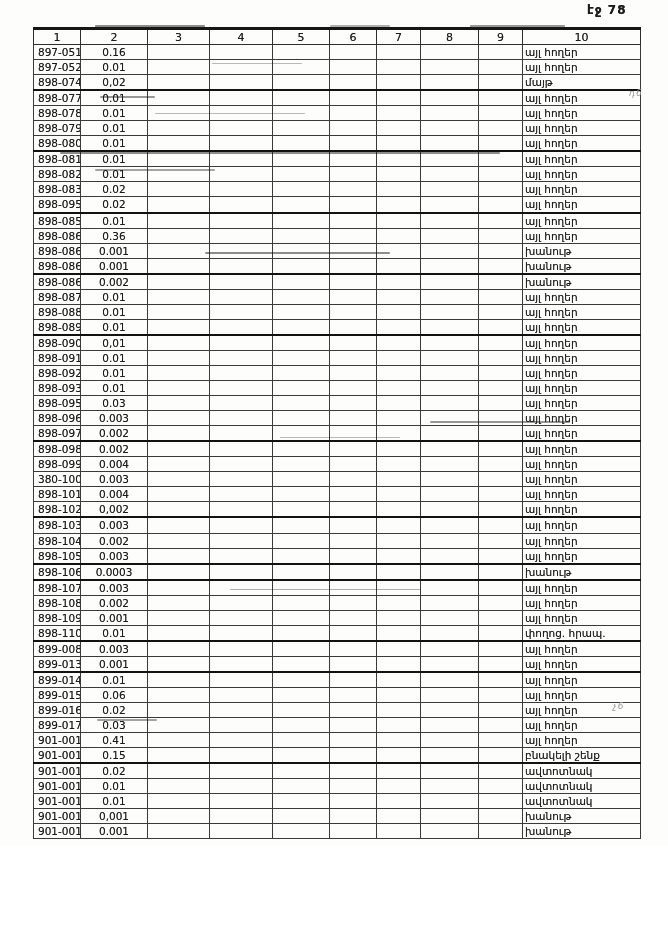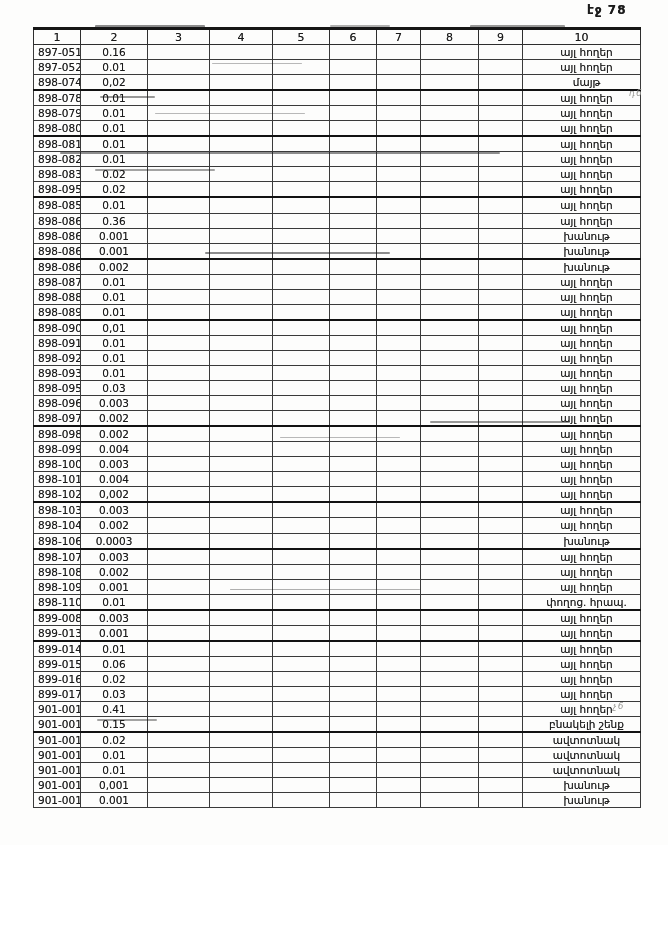--- a/index.html
+++ b/index.html
@@ -26,21 +26,21 @@
     text-shadow:0 0 0.4px rgba(0,0,0,.6);
   }
   .tbl td {
     height:14.05px; line-height:14px; font-size:10.5px;
     border:1px solid #3a3a3a; padding:0 2px;
     white-space:nowrap; overflow:hidden;
     text-shadow:0 0 0.4px rgba(0,0,0,.55);
   }
   .tbl td.c1 { text-align:left; padding-left:4px; }
   .tbl td.c2 { text-align:center;margin-top:23px; }
-  .tbl td.c10 { text-align:center; padding-left:12px; }
+  .tbl td.c10 { text-align:left; padding-left:2px; }
   tr.thick-bottom td { border-bottom:2px solid #121212; }
   .margin-note {
     position:absolute; font-size:9px; color:#9a9a96;
     font-style:italic; letter-spacing:1px;
   }
   .smudge {
     position:absolute; background:#1c1c1c; pointer-events:none;
     border-radius:1px;
   }
 </style>
@@ -109,20 +109,32 @@
           <td class="c3"></td>
           <td class="c4"></td>
           <td class="c5"></td>
           <td class="c6"></td>
           <td class="c7"></td>
           <td class="c8"></td>
           <td class="c9"></td>
           <td class="c10">մայթ</td>
         </tr>
         <tr>
+          <td class="c1">898-077</td>
+          <td class="c2">0.01</td>
+          <td class="c3"></td>
+          <td class="c4"></td>
+          <td class="c5"></td>
+          <td class="c6"></td>
+          <td class="c7"></td>
+          <td class="c8"></td>
+          <td class="c9"></td>
+          <td class="c10">այլ հողեր</td>
+        </tr>
+        <tr>
           <td class="c1">898-078</td>
           <td class="c2">0.01</td>
           <td class="c3"></td>
           <td class="c4"></td>
           <td class="c5"></td>
           <td class="c6"></td>
           <td class="c7"></td>
           <td class="c8"></td>
           <td class="c9"></td>
           <td class="c10">այլ հողեր</td>
@@ -397,21 +409,21 @@
           <td class="c3"></td>
           <td class="c4"></td>
           <td class="c5"></td>
           <td class="c6"></td>
           <td class="c7"></td>
           <td class="c8"></td>
           <td class="c9"></td>
           <td class="c10">այլ հողեր</td>
         </tr>
         <tr>
-          <td class="c1">898-100</td>
+          <td class="c1">380-100</td>
           <td class="c2">0.003</td>
           <td class="c3"></td>
           <td class="c4"></td>
           <td class="c5"></td>
           <td class="c6"></td>
           <td class="c7"></td>
           <td class="c8"></td>
           <td class="c9"></td>
           <td class="c10">այլ հողեր</td>
         </tr>
@@ -447,20 +459,32 @@
           <td class="c5"></td>
           <td class="c6"></td>
           <td class="c7"></td>
           <td class="c8"></td>
           <td class="c9"></td>
           <td class="c10">այլ հողեր</td>
         </tr>
         <tr>
           <td class="c1">898-104</td>
           <td class="c2">0.002</td>
+          <td class="c3"></td>
+          <td class="c4"></td>
+          <td class="c5"></td>
+          <td class="c6"></td>
+          <td class="c7"></td>
+          <td class="c8"></td>
+          <td class="c9"></td>
+          <td class="c10">այլ հողեր</td>
+        </tr>
+        <tr class="thick-bottom">
+          <td class="c1">898-105</td>
+          <td class="c2">0.003</td>
           <td class="c3"></td>
           <td class="c4"></td>
           <td class="c5"></td>
           <td class="c6"></td>
           <td class="c7"></td>
           <td class="c8"></td>
           <td class="c9"></td>
           <td class="c10">այլ հողեր</td>
         </tr>
         <tr class="thick-bottom">

